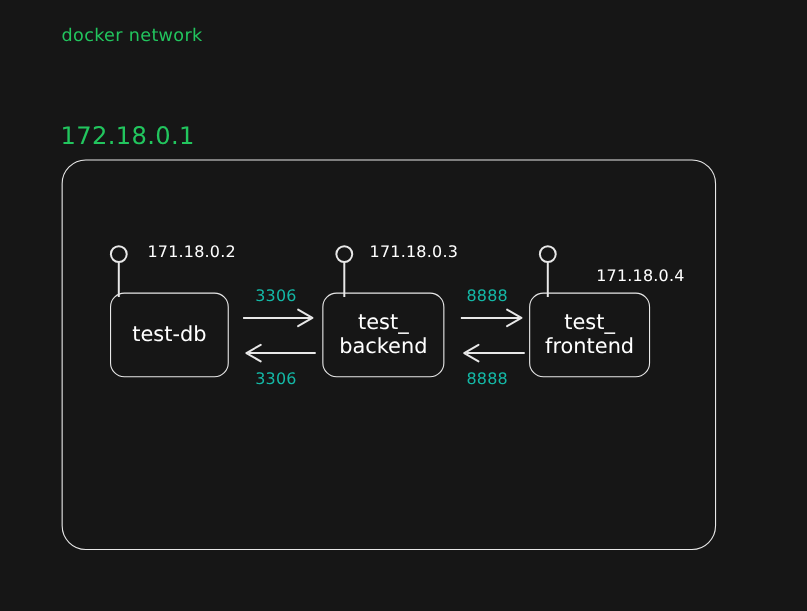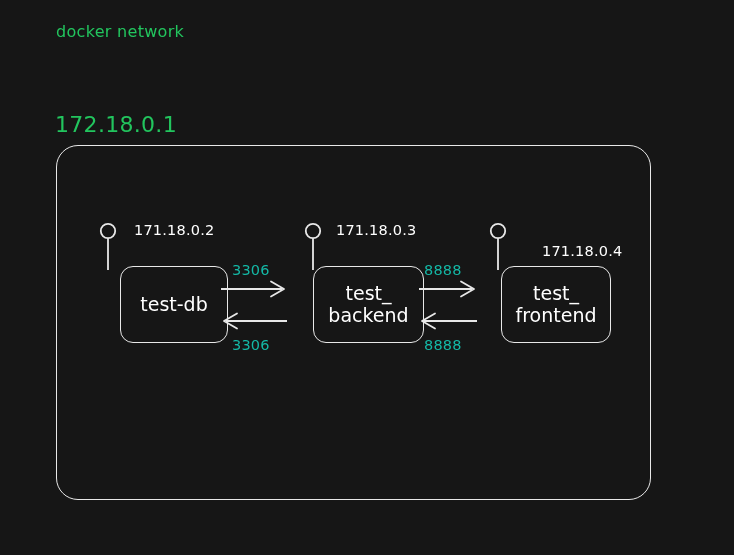--- a/index.html
+++ b/index.html
@@ -66,21 +66,20 @@
     border: 1.8px solid #e8e8e8;
     border-radius: 13px;
     background: transparent;
     display: flex;
     align-items: center;
     justify-content: center;
     color: #ffffff;
     text-align: center;
     line-height: 1.12;
     font-size: 19px;
-    margin-left: 20px;
   }
   .node-label {
     display: block;
     white-space: pre-line;
   }
   .node-marker {
     position: absolute;
     pointer-events: none;
   }
   .node-ip {

